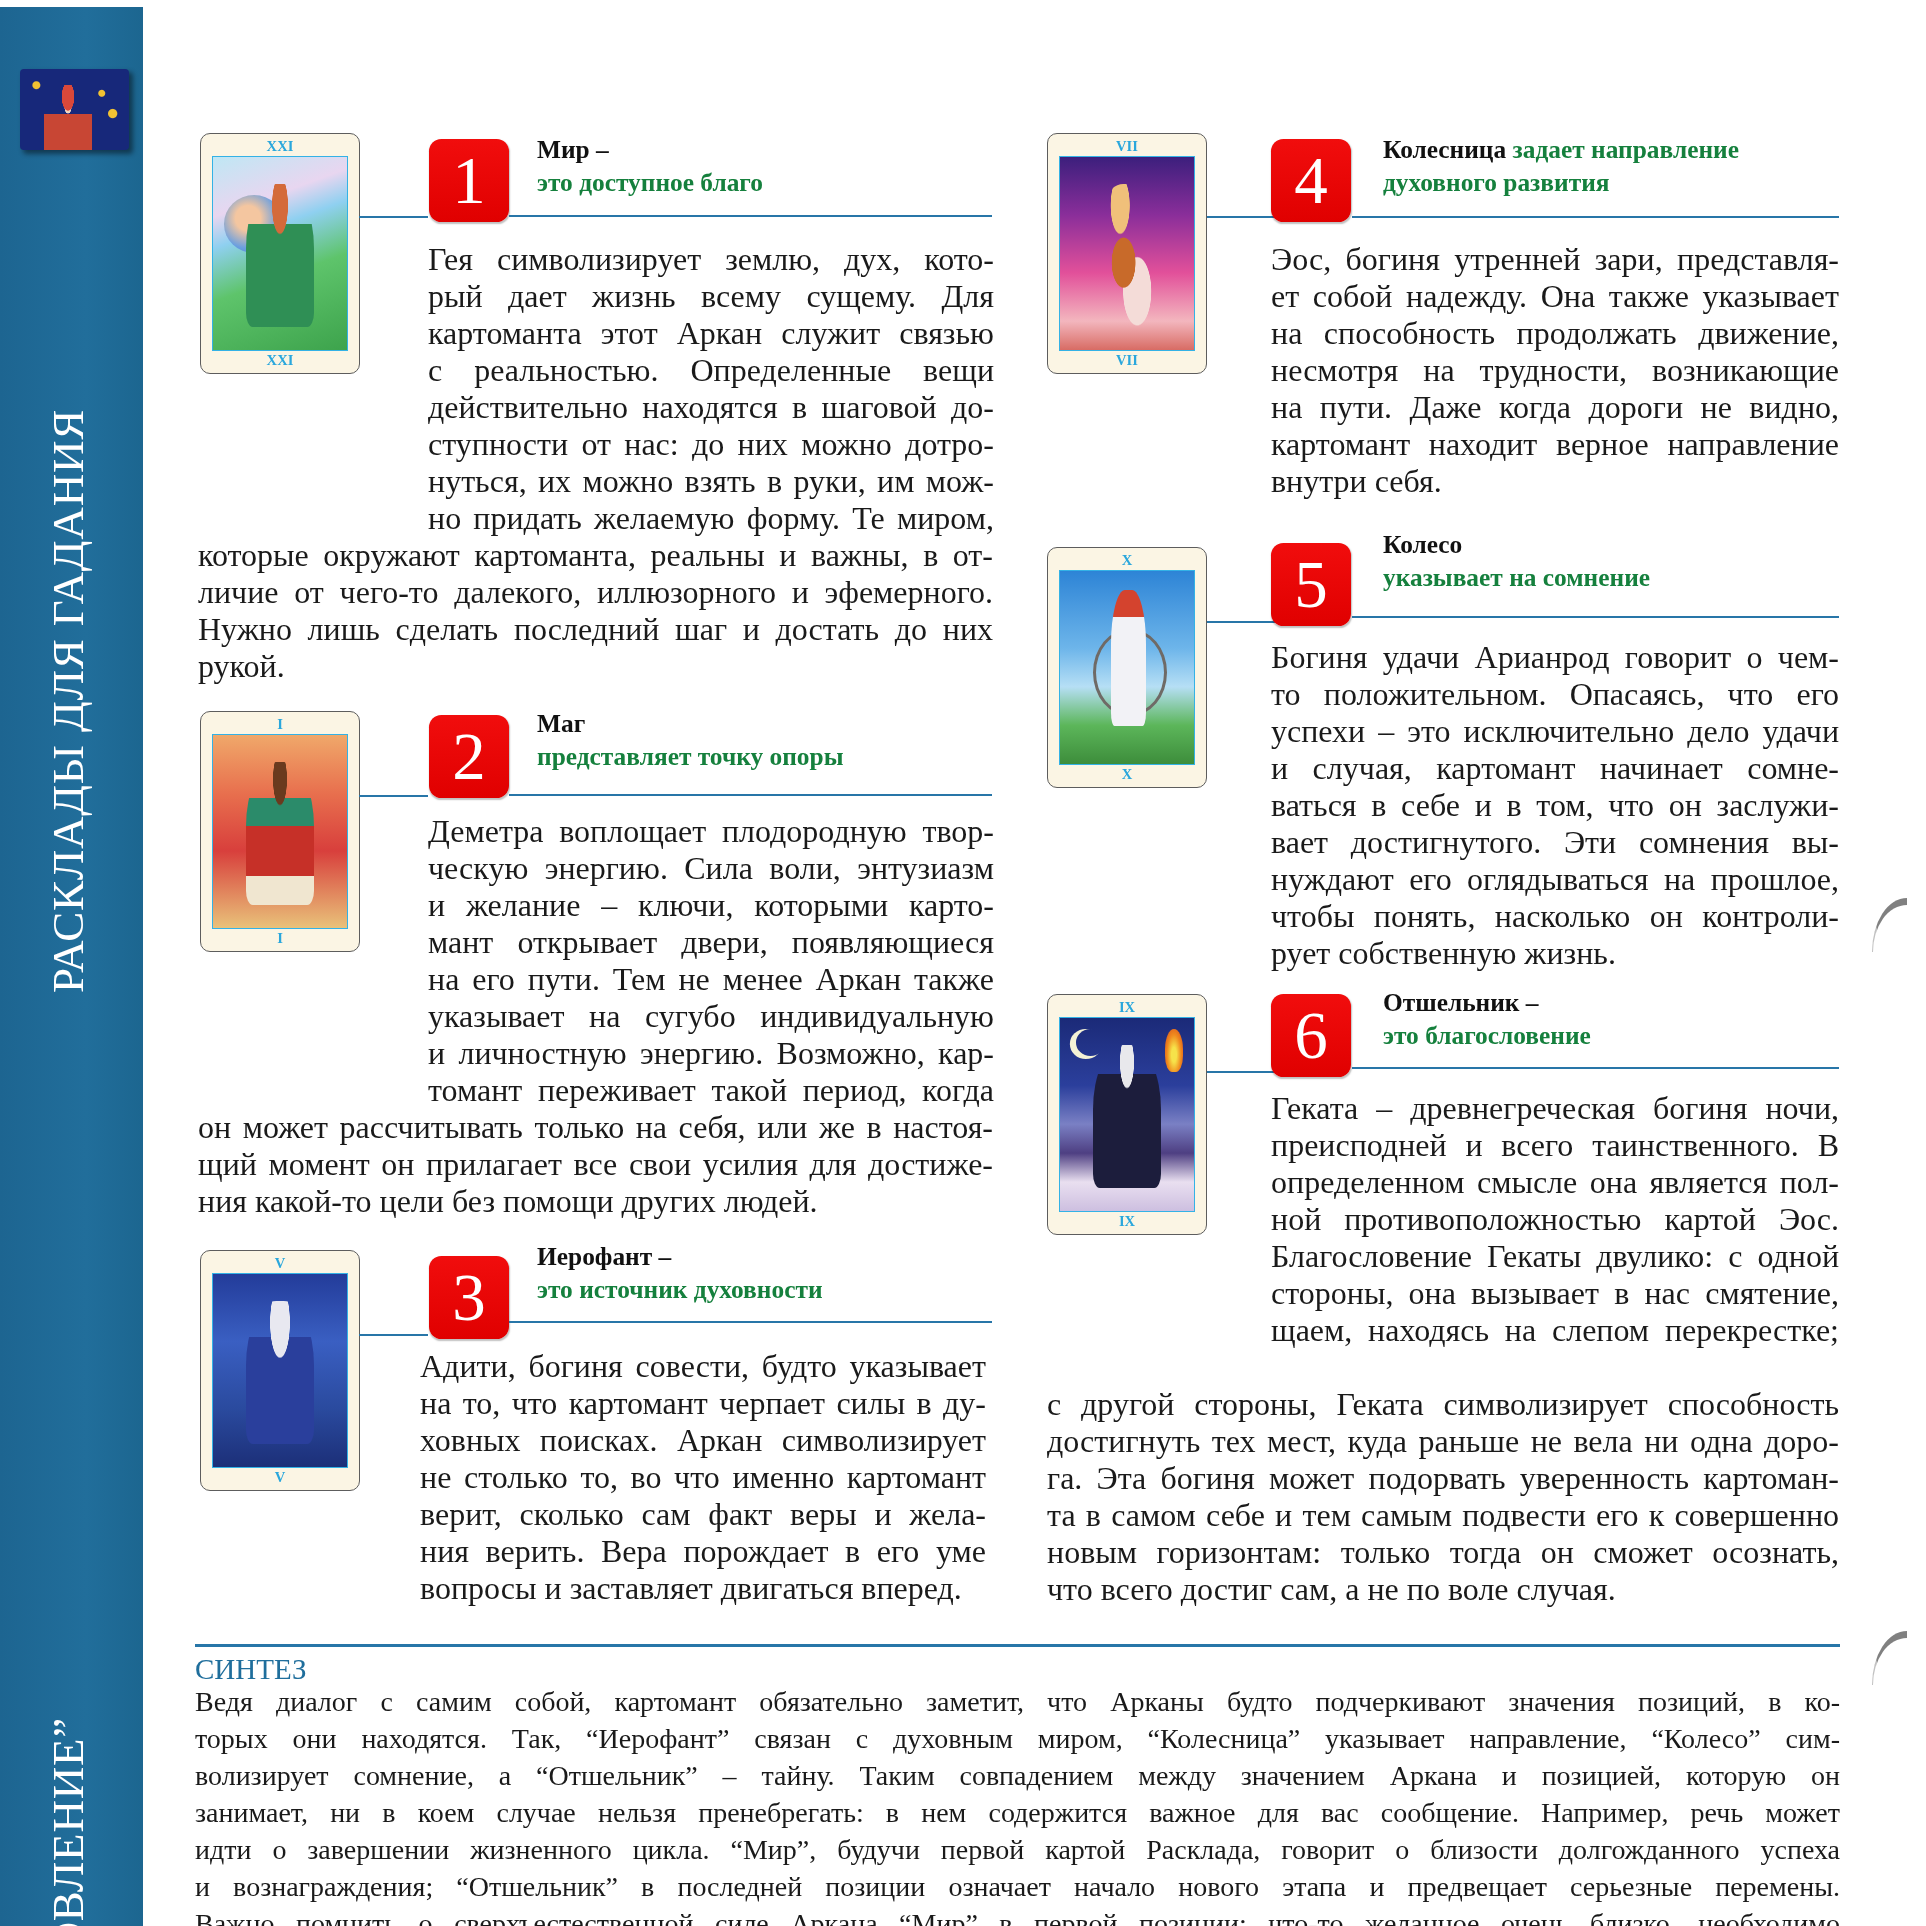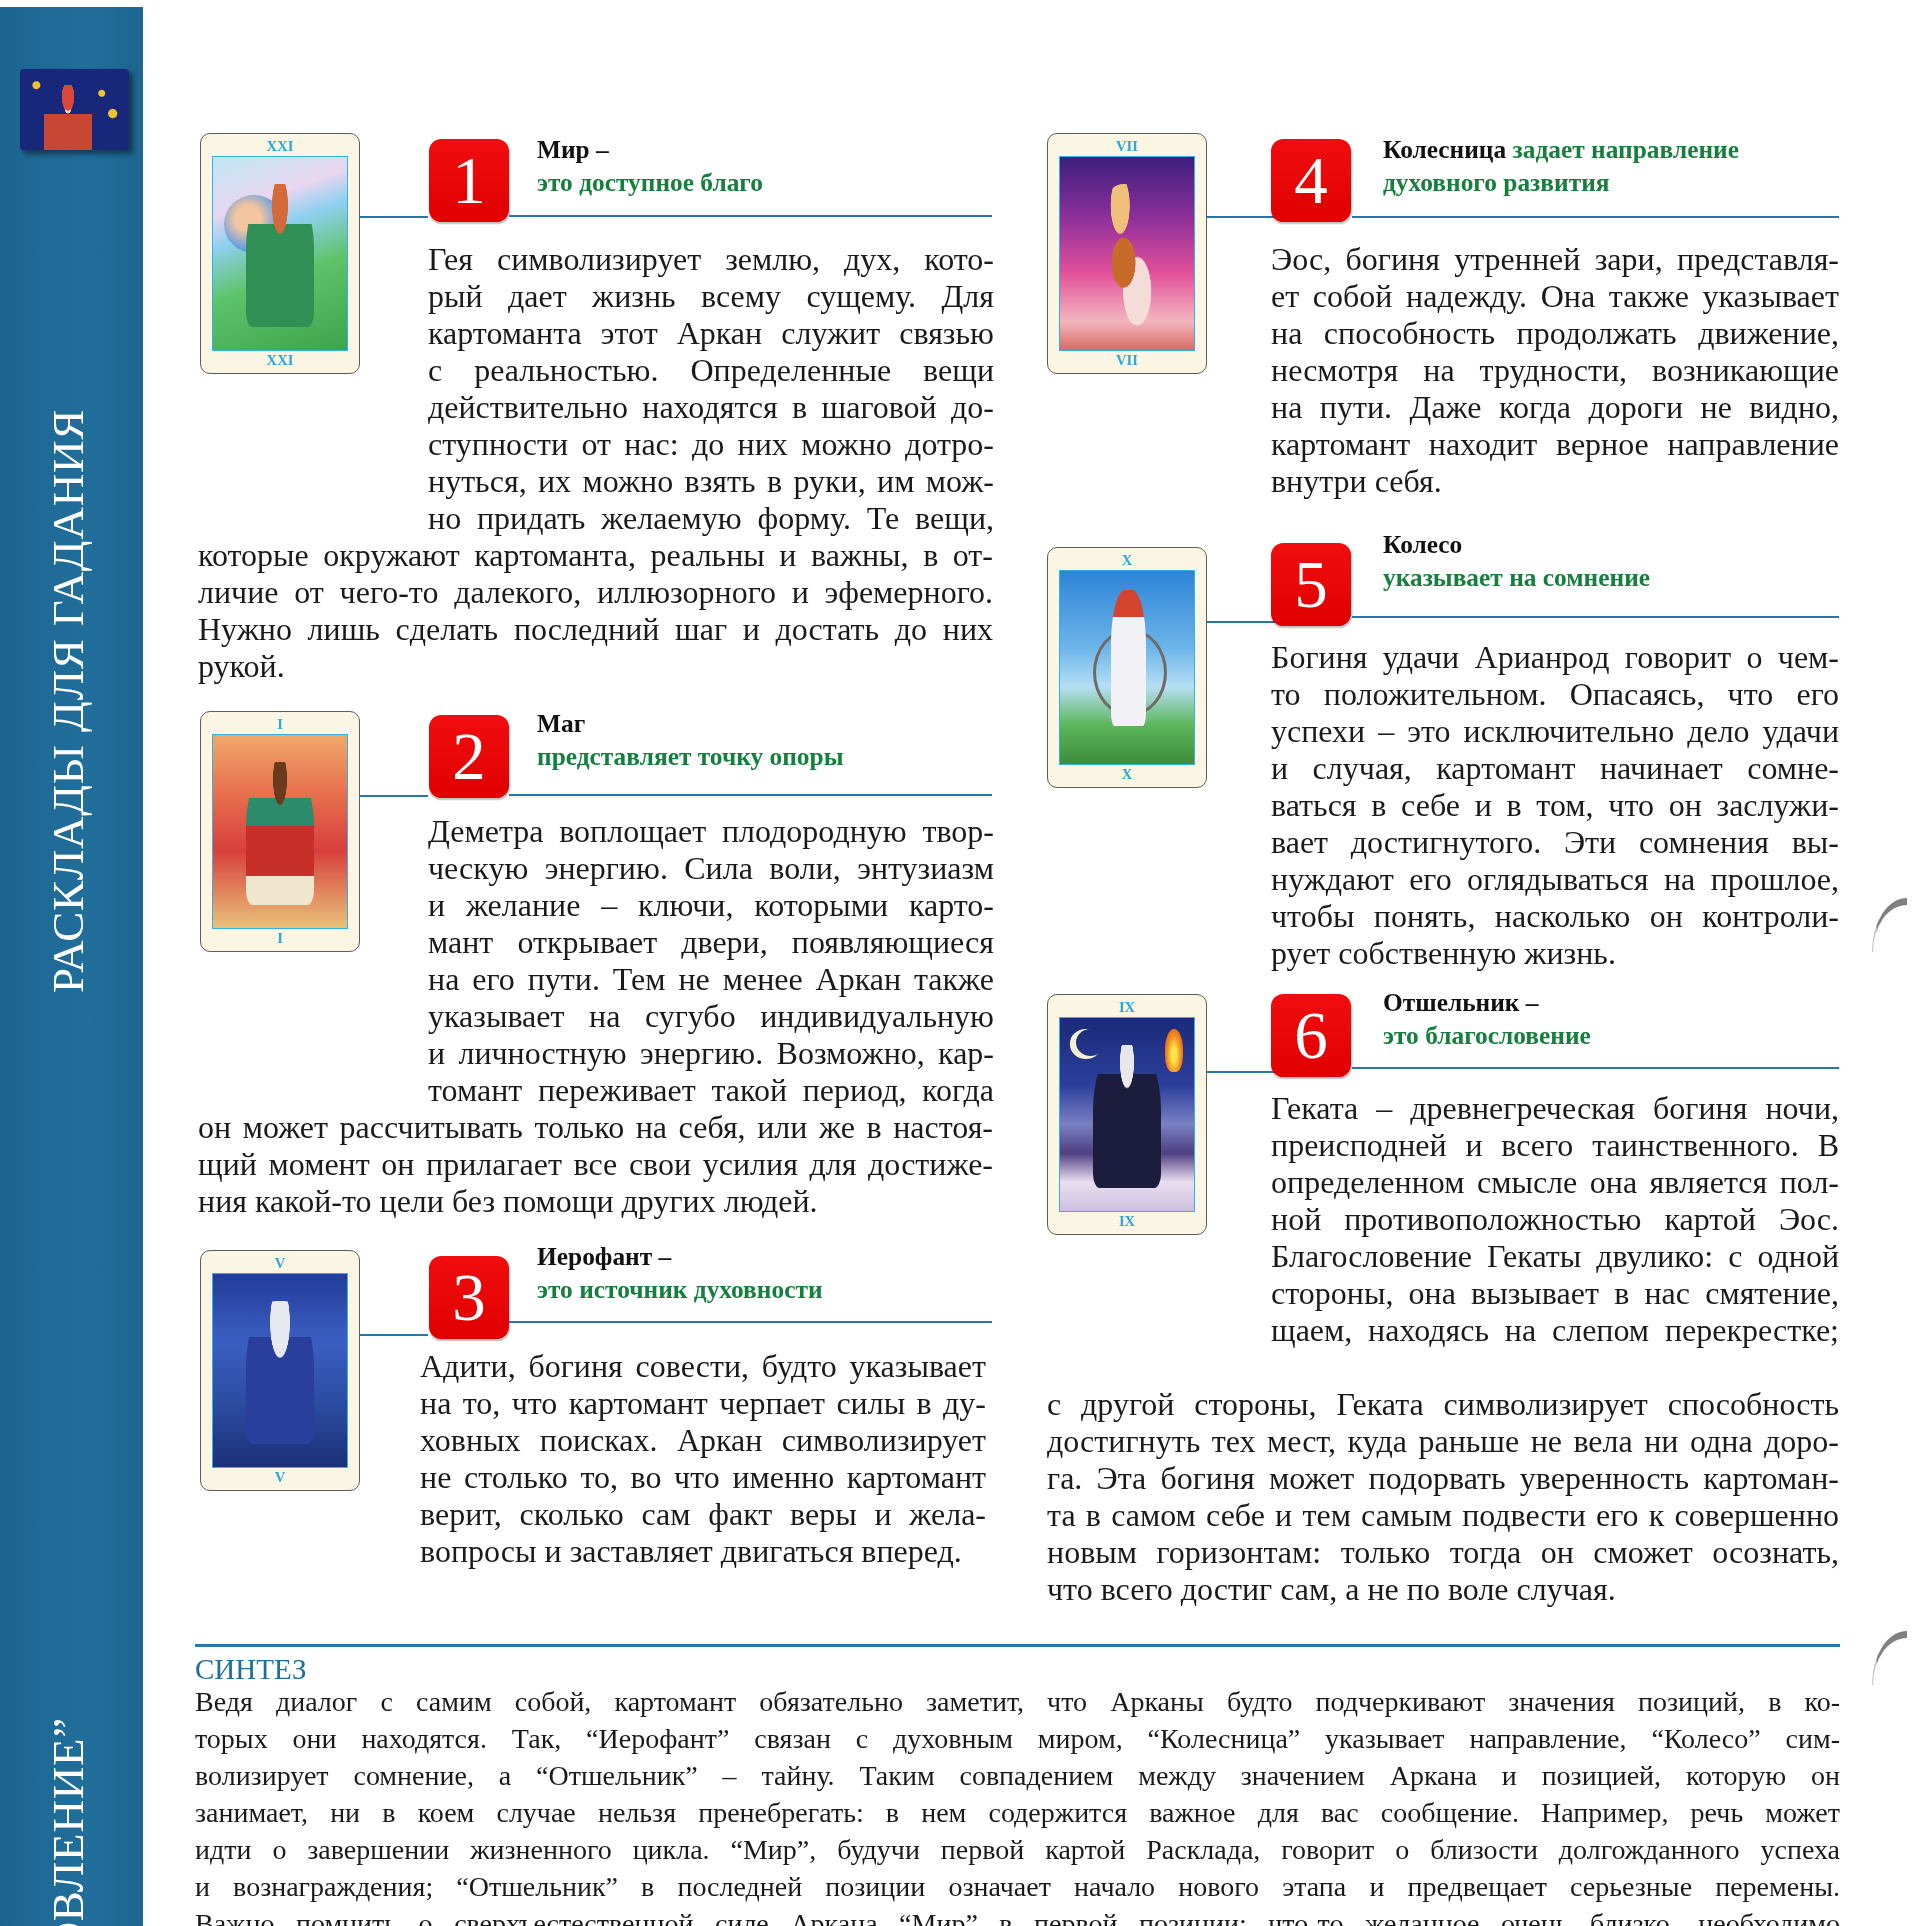--- a/index.html
+++ b/index.html
@@ -148,21 +148,21 @@
 </div>
 <div class="rule" style="left:509px; top:215px; width:483px;"></div>
 <div class="body" style="left:428px; top:241px; width:566px;">
   <span class="ln">Гея символизирует землю, дух, кото-</span>
   <span class="ln">рый дает жизнь всему сущему. Для</span>
   <span class="ln">картоманта этот Аркан служит связью</span>
   <span class="ln">с реальностью. Определенные вещи</span>
   <span class="ln">действительно находятся в шаговой до-</span>
   <span class="ln">ступности от нас: до них можно дотро-</span>
   <span class="ln">нуться, их можно взять в руки, им мож-</span>
-  <span class="ln">но придать желаемую форму. Те вещи,</span>
+  <span class="ln">но придать желаемую форму. Те миром,</span>
 </div>
 <div class="body" style="left:198px; top:537px; width:795px;">
   <span class="ln">которые окружают картоманта, реальны и важны, в от-</span>
   <span class="ln">личие от чего-то далекого, иллюзорного и эфемерного.</span>
   <span class="ln">Нужно лишь сделать последний шаг и достать до них</span>
   <span class="ln last">рукой.</span>
 </div>
 
 <div class="card" style="left:200px; top:711px;">
   <div class="numeral t">I</div>
@@ -207,20 +207,21 @@
   <div class="k">Иерофант –</div>
   <div class="r">это источник духовности</div>
 </div>
 <div class="rule" style="left:509px; top:1321px; width:483px;"></div>
 <div class="body" style="left:420px; top:1348px; width:566px;">
   <span class="ln">Адити, богиня совести, будто указывает</span>
   <span class="ln">на то, что картомант черпает силы в ду-</span>
   <span class="ln">ховных поисках. Аркан символизирует</span>
   <span class="ln">не столько то, во что именно картомант</span>
   <span class="ln">верит, сколько сам факт веры и жела-</span>
+  <span class="ln">ния верить. Вера порождает в его уме</span>
   <span class="ln last">вопросы и заставляет двигаться вперед.</span>
 </div>
 
 <div class="card" style="left:1047px; top:133px;">
   <div class="numeral t">VII</div>
   <div class="art art-char">
     <div class="fig"></div>
   </div>
   <div class="numeral b">VII</div>
 </div>

